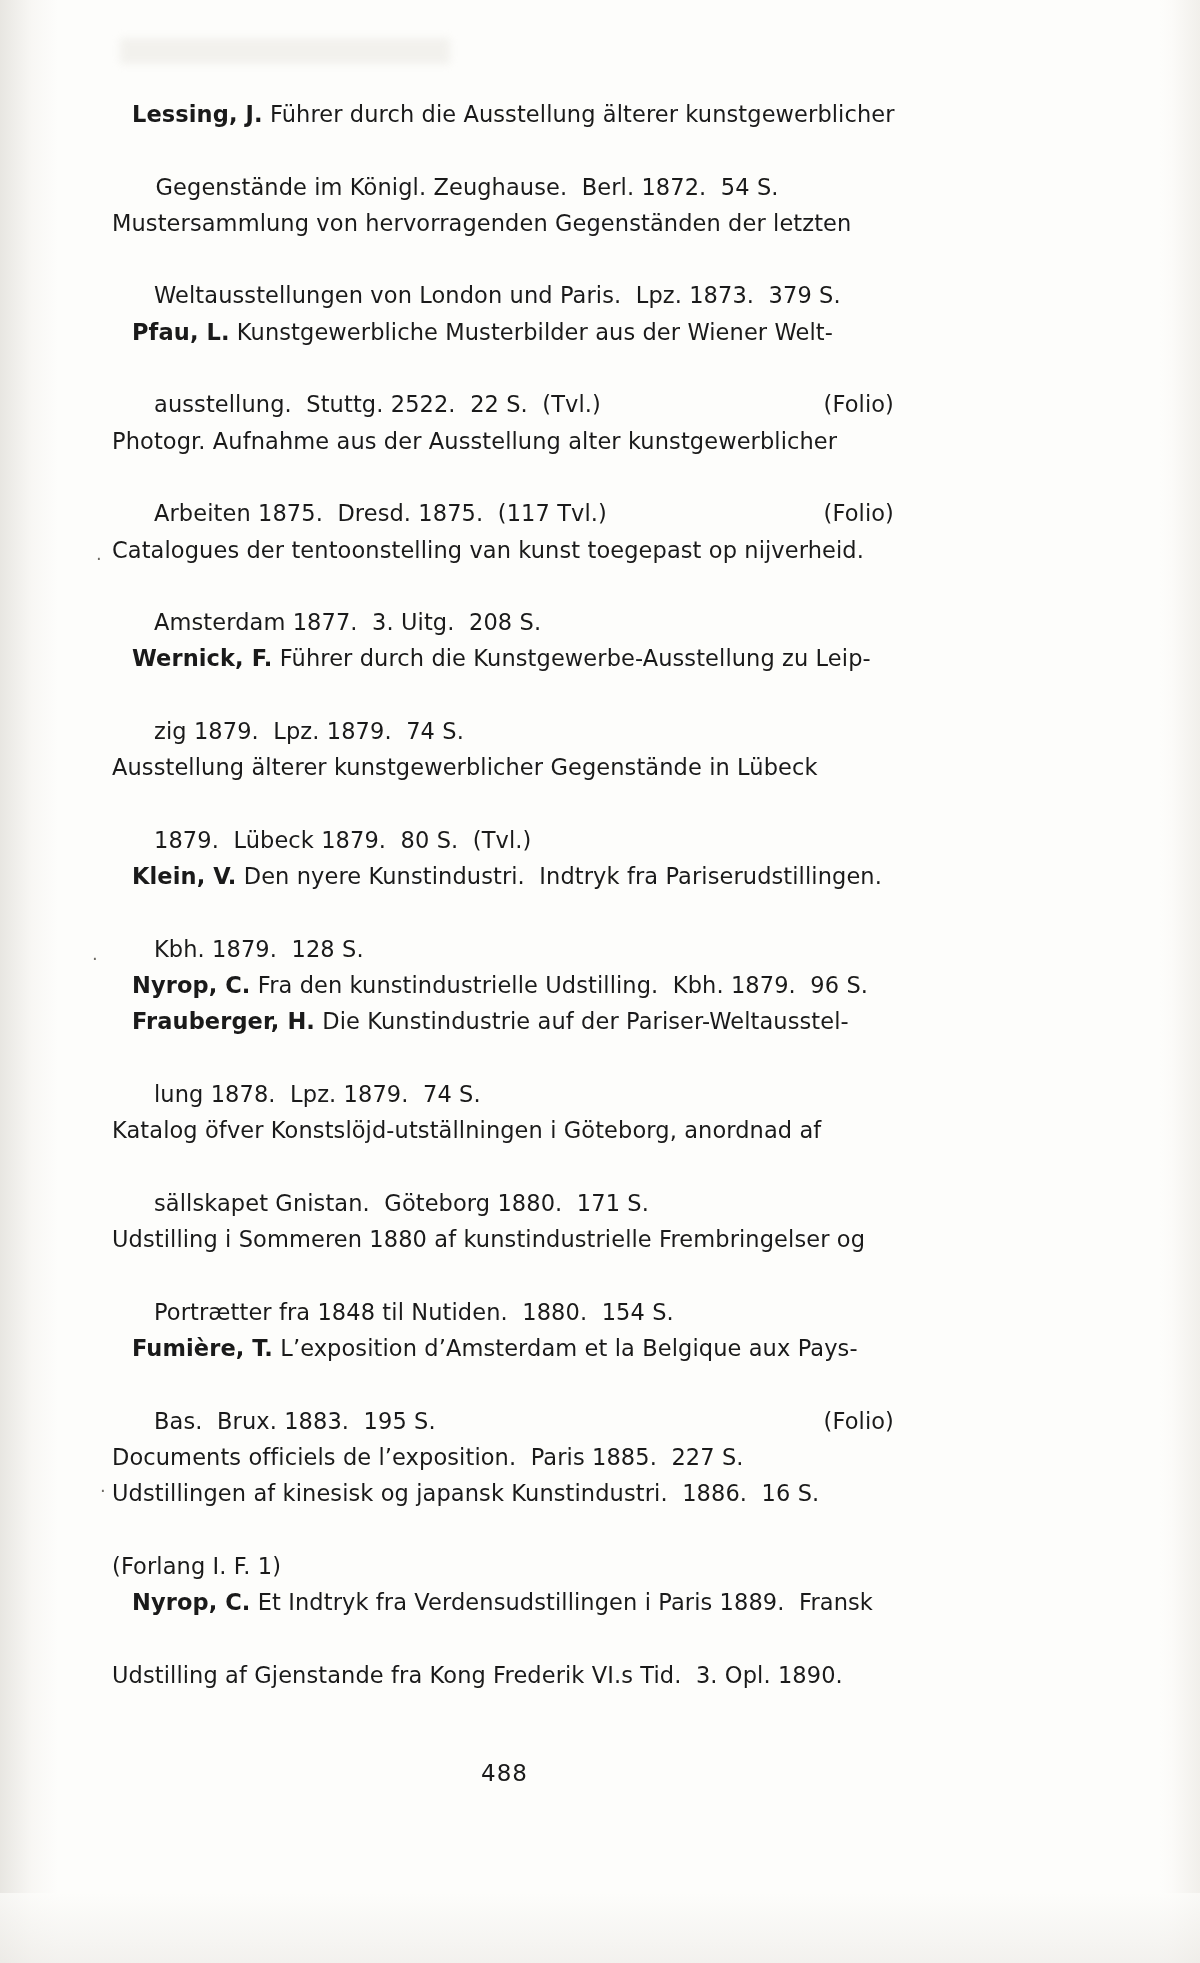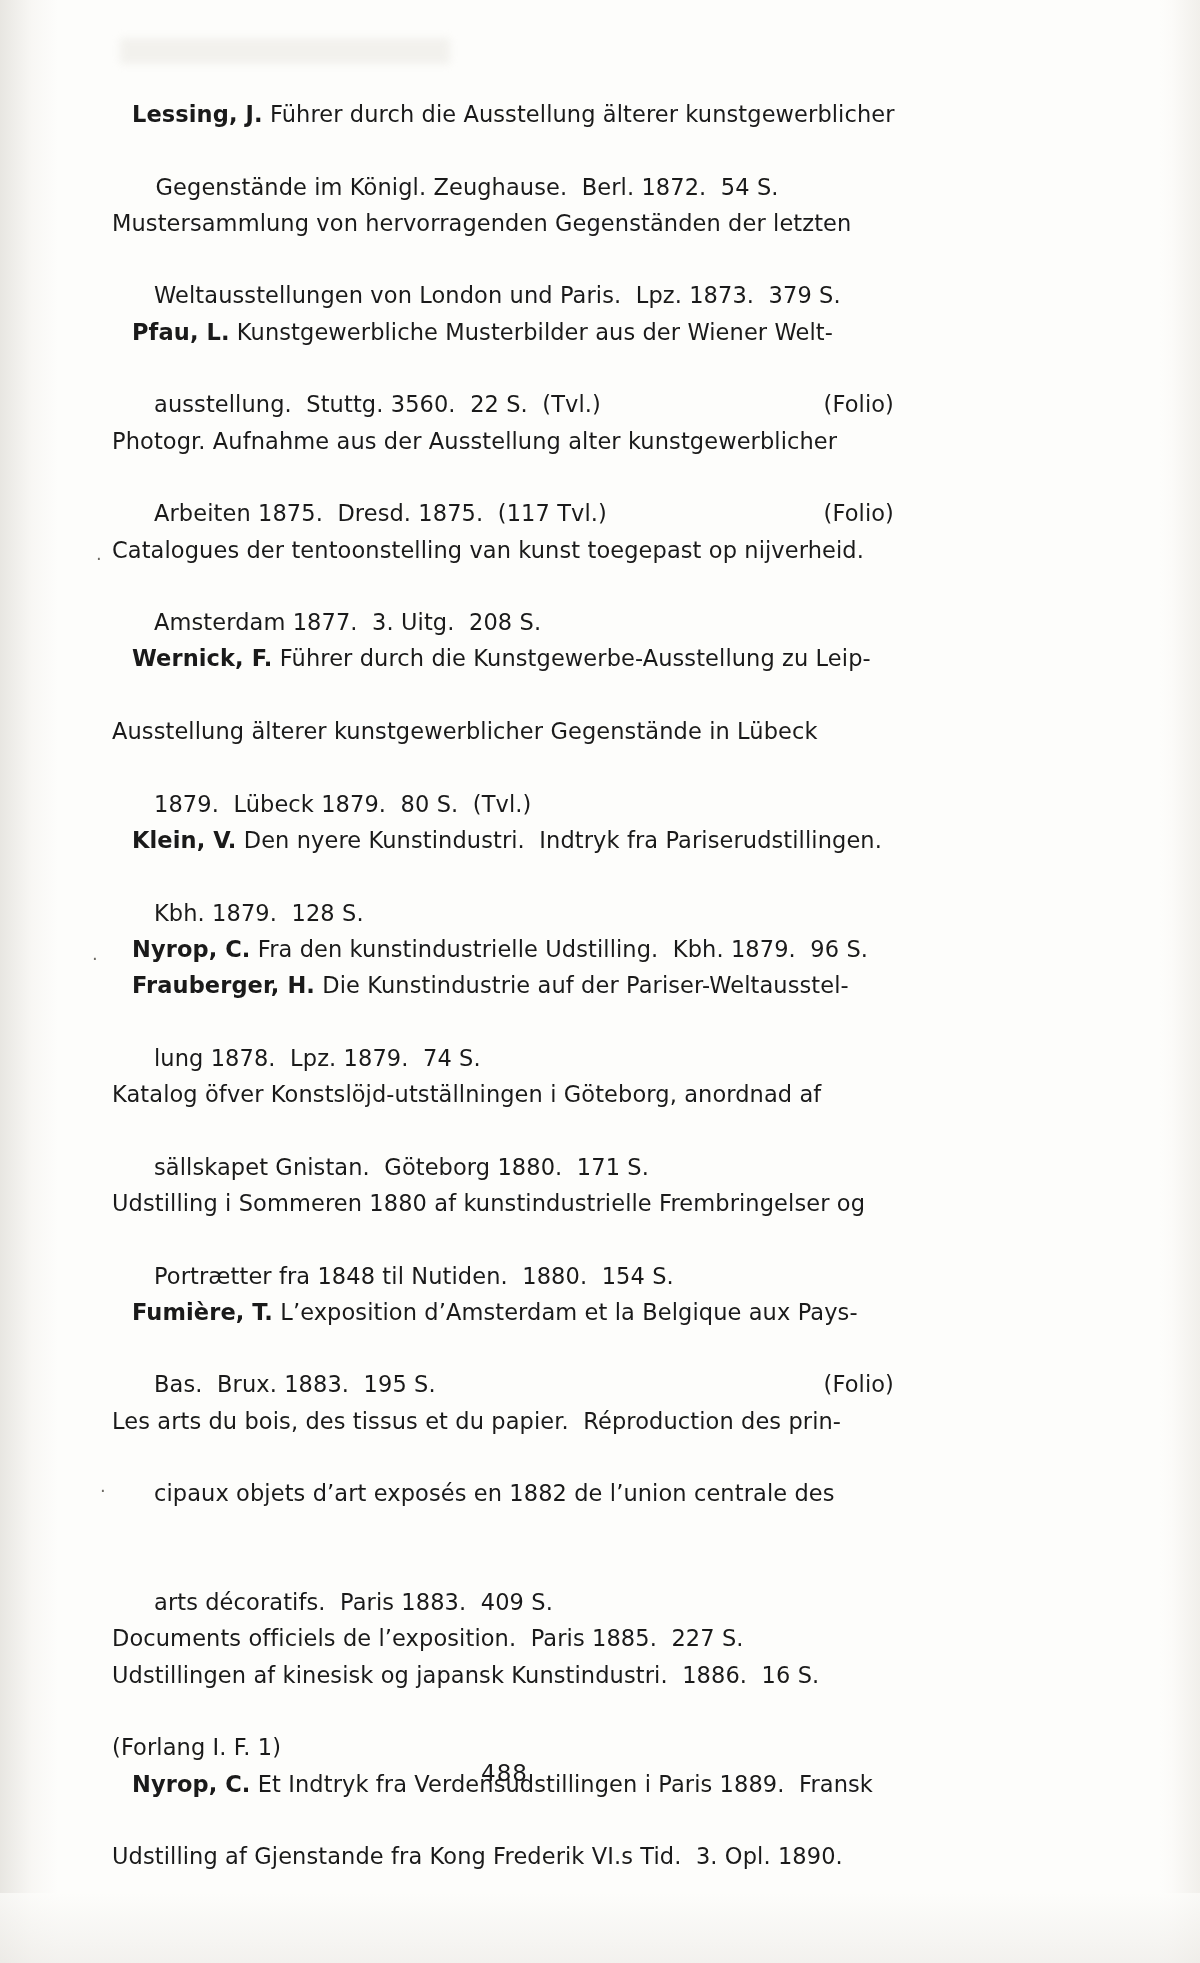--- a/index.html
+++ b/index.html
@@ -116,30 +116,30 @@
 
   <div class="content">
 
     <p class="entry"><b>Lessing, J.</b> <span>Führer durch die Ausstellung älterer kunstgewerblicher</span><br>
       <span>Gegenstände im Königl. Zeughause.  Berl. 1872.  54 S.</span></p>
 
     <p class="entry"><span>Mustersammlung von hervorragenden Gegenständen der letzten</span>
       <span class="ind">Weltausstellungen von London und Paris.  Lpz. 1873.  379 S.</span></p>
 
     <p class="entry"><b>Pfau, L.</b> <span>Kunstgewerbliche Musterbilder aus der Wiener Welt-</span>
-      <span class="ind row"><span>ausstellung.  Stuttg. 3560.  22 S.  (Tvl.)</span><span class="tail">(Folio)</span></span></p>
+      <span class="ind row"><span>ausstellung.  Stuttg. 2522.  22 S.  (Tvl.)</span><span class="tail">(Folio)</span></span></p>
 
     <p class="entry"><span>Photogr. Aufnahme aus der Ausstellung alter kunstgewerblicher</span>
       <span class="ind row"><span>Arbeiten 1875.  Dresd. 1875.  (117 Tvl.)</span><span class="tail">(Folio)</span></span></p>
 
     <p class="entry"><span>Catalogues der tentoonstelling van kunst toegepast op nijverheid.</span>
       <span class="ind">Amsterdam 1877.  3. Uitg.  208 S.</span></p>
 
     <p class="entry"><b>Wernick, F.</b> <span>Führer durch die Kunstgewerbe-Ausstellung zu Leip-</span>
-      </p>
+      <span class="ind">zig 1879.  Lpz. 1879.  74 S.</span></p>
 
     <p class="entry"><span>Ausstellung älterer kunstgewerblicher Gegenstände in Lübeck</span>
       <span class="ind">1879.  Lübeck 1879.  80 S.  (Tvl.)</span></p>
 
     <p class="entry"><b>Klein, V.</b> <span>Den nyere Kunstindustri.  Indtryk fra Pariserudstillingen.</span>
       <span class="ind">Kbh. 1879.  128 S.</span></p>
 
     <p class="entry"><b>Nyrop, C.</b> <span>Fra den kunstindustrielle Udstilling.  Kbh. 1879.  96 S.</span></p>
 
     <p class="entry"><b>Frauberger, H.</b> <span>Die Kunstindustrie auf der Pariser-Weltausstel-</span>
@@ -147,23 +147,20 @@
 
     <p class="entry"><span>Katalog öfver Konstslöjd-utställningen i Göteborg, anordnad af</span>
       <span class="ind">sällskapet Gnistan.  Göteborg 1880.  171 S.</span></p>
 
     <p class="entry"><span>Udstilling i Sommeren 1880 af kunstindustrielle Frembringelser og</span>
       <span class="ind">Portrætter fra 1848 til Nutiden.  1880.  154 S.</span></p>
 
     <p class="entry"><b>Fumière, T.</b> <span>L’exposition d’Amsterdam et la Belgique aux Pays-</span>
       <span class="ind row"><span>Bas.  Brux. 1883.  195 S.</span><span class="tail">(Folio)</span></span></p>
 
-    <p class="entry"><span>Les arts du bois, des tissus et du papier.  Réproduction des prin-</span>
-      <span class="ind">cipaux objets d’art exposés en 1882 de l’union centrale des</span>
-      <span class="ind">arts décoratifs.  Paris 1883.  409 S.</span></p>
 
     <p class="entry"><span>Documents officiels de l’exposition.  Paris 1885.  227 S.</span></p>
 
     <p class="entry"><span>Udstillingen af kinesisk og japansk Kunstindustri.  1886.  16 S.</span>
       <span class="folio-line">(Forlang I. F. 1)</span></p>
 
     <p class="entry"><b>Nyrop, C.</b> <span>Et Indtryk fra Verdensudstillingen i Paris 1889.  Fransk</span>
       </p>
 
     <p class="entry"><span>Udstilling af Gjenstande fra Kong Frederik VI.s Tid.  3. Opl. 1890.</span>

